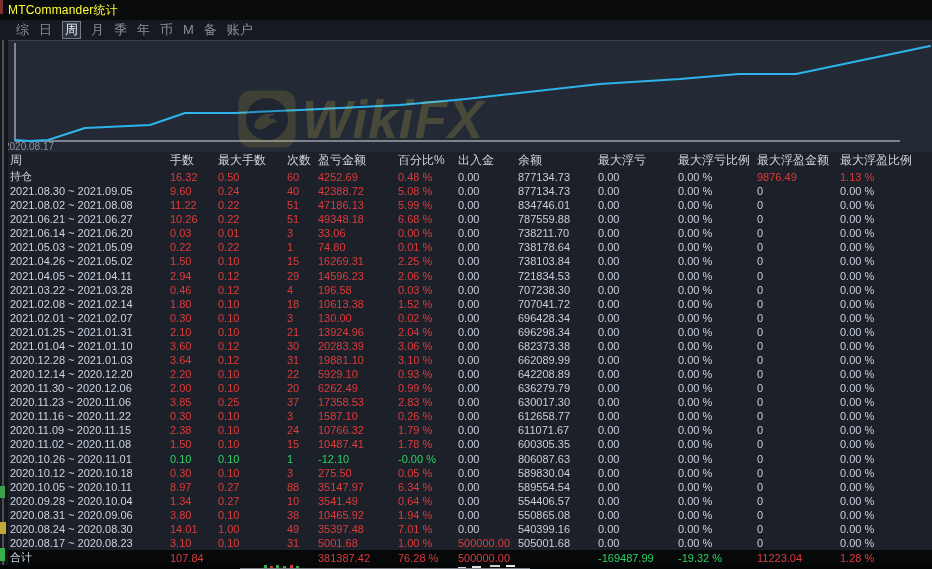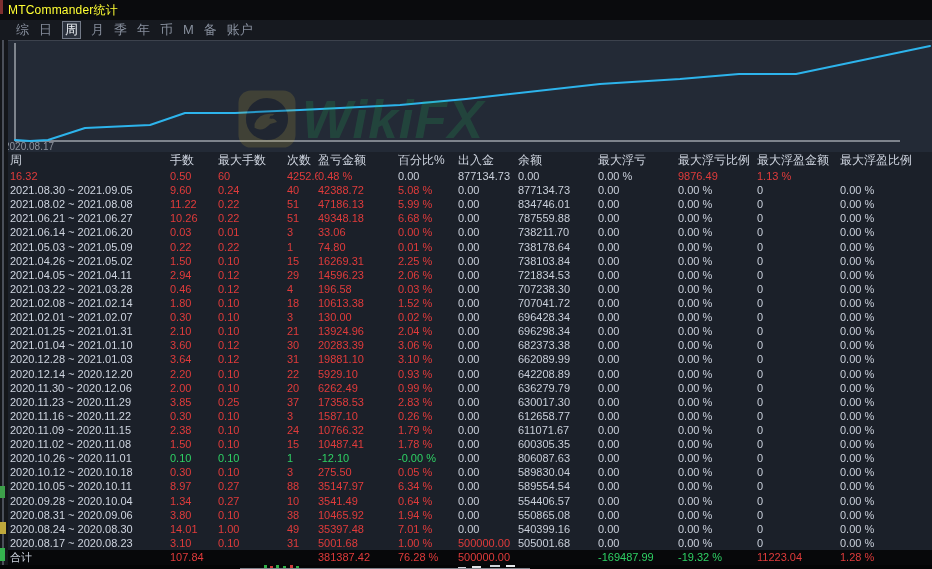--- a/index.html
+++ b/index.html
@@ -17,21 +17,21 @@
   .mi{color:#868e9c;font-size:13px;line-height:16px;}
   .mi.sel{color:#edf0f5;background:#2a303c;border:1px solid #737a88;padding:0 2px;}
   
   .chart{position:absolute;left:0;top:40px;width:932px;height:112px;background:#232a36;
          border-top:1px solid #3c424d;box-sizing:border-box;}
   .axis-label{position:absolute;font-size:10px;color:#8d939e;white-space:nowrap;}
   .axis-label.start{left:4px;top:100px;}
   .axis-label.end{left:845px;top:116px;}
   
   .wm{position:absolute;display:flex;align-items:center;gap:4px;opacity:.17;z-index:3;pointer-events:none;}
-  .wm span{color:#22c55e;font-weight:bold;font-style:italic;letter-spacing:1px;}
+  .wm span{color:#fde047;font-weight:bold;font-style:italic;letter-spacing:1px;}
   
   .tbl{position:absolute;left:0;top:152px;width:932px;height:413px;background:#1b2029;
        display:flex;flex-direction:column;z-index:4;}
   .trow{flex:1;display:grid;align-items:center;font-size:11px;
         grid-template-columns:170px 48px 69px 31px 80px 60px 60px 80px 80px 79px 83px 1fr;}
   .trow>span{white-space:nowrap;overflow:hidden;}
   .trow>span:first-child{padding-left:10px;}
   .hd{color:#ced4df;font-size:12px;}
   .c-date{color:#ced4df;}
   .c-r{color:#e03b3b;}
@@ -143,20 +143,21 @@
         <span>盈亏金额</span>
         <span>百分比%</span>
         <span>出入金</span>
         <span>余额</span>
         <span>最大浮亏</span>
         <span>最大浮亏比例</span>
         <span>最大浮盈金额</span>
         <span>最大浮盈比例</span>
       </div>
       <div class="trow">
+        <span class="c-date">持仓</span>
         <span class="c-r">16.32</span>
         <span class="c-r">0.50</span>
         <span class="c-r">60</span>
         <span class="c-r">4252.69</span>
         <span class="c-r">0.48 %</span>
         <span class="c-w">0.00</span>
         <span class="c-w">877134.73</span>
         <span class="c-w">0.00</span>
         <span class="c-w">0.00 %</span>
         <span class="c-r">9876.49</span>
@@ -366,21 +367,21 @@
         <span class="c-r">6262.49</span>
         <span class="c-r">0.99 %</span>
         <span class="c-w">0.00</span>
         <span class="c-w">636279.79</span>
         <span class="c-w">0.00</span>
         <span class="c-w">0.00 %</span>
         <span class="c-w">0</span>
         <span class="c-w">0.00 %</span>
       </div>
       <div class="trow">
-        <span class="c-date">2020.11.23 ~ 2020.11.29</span>
+        <span class="c-date">2020.11.23 ~ 2020.11.06</span>
         <span class="c-r">3.85</span>
         <span class="c-r">0.25</span>
         <span class="c-r">37</span>
         <span class="c-r">17358.53</span>
         <span class="c-r">2.83 %</span>
         <span class="c-w">0.00</span>
         <span class="c-w">630017.30</span>
         <span class="c-w">0.00</span>
         <span class="c-w">0.00 %</span>
         <span class="c-w">0</span>

